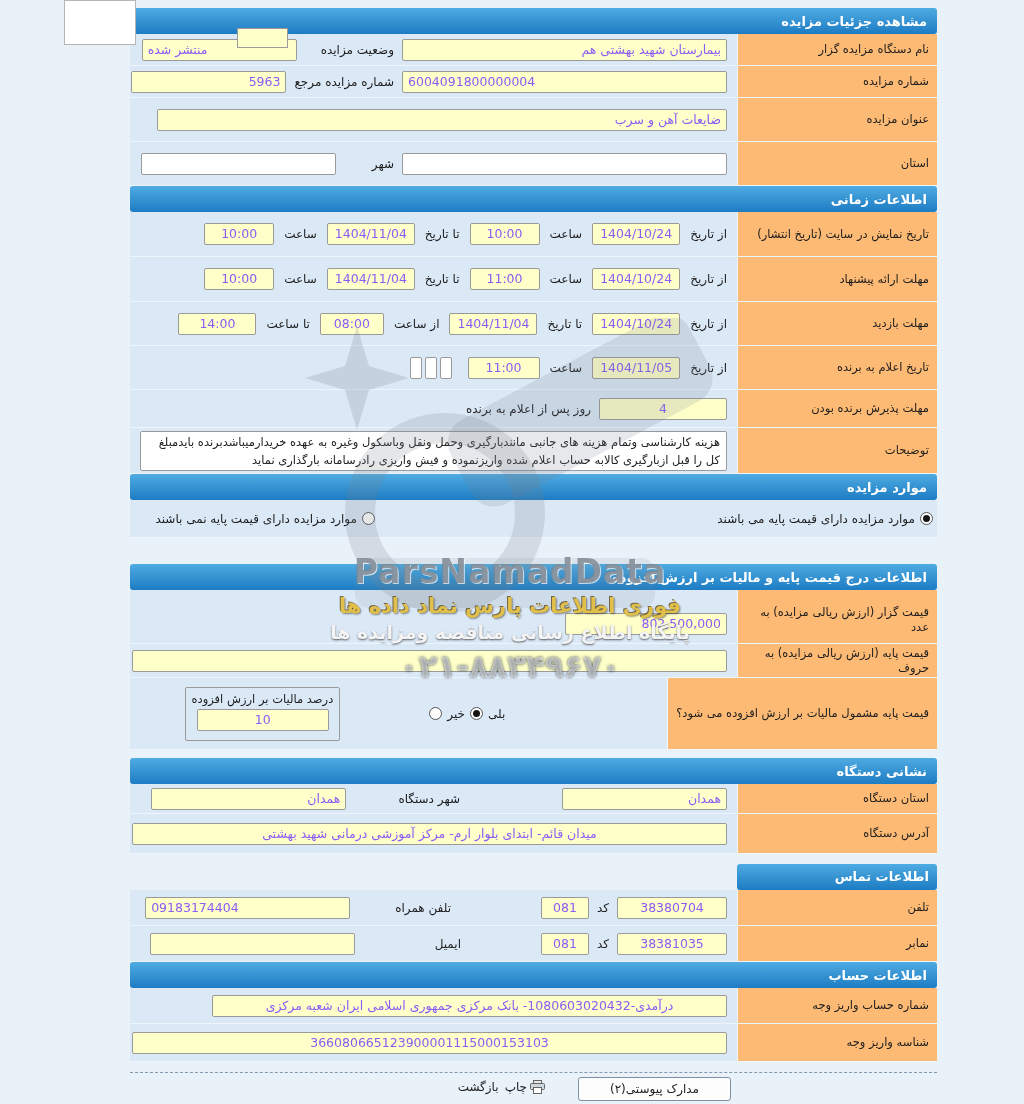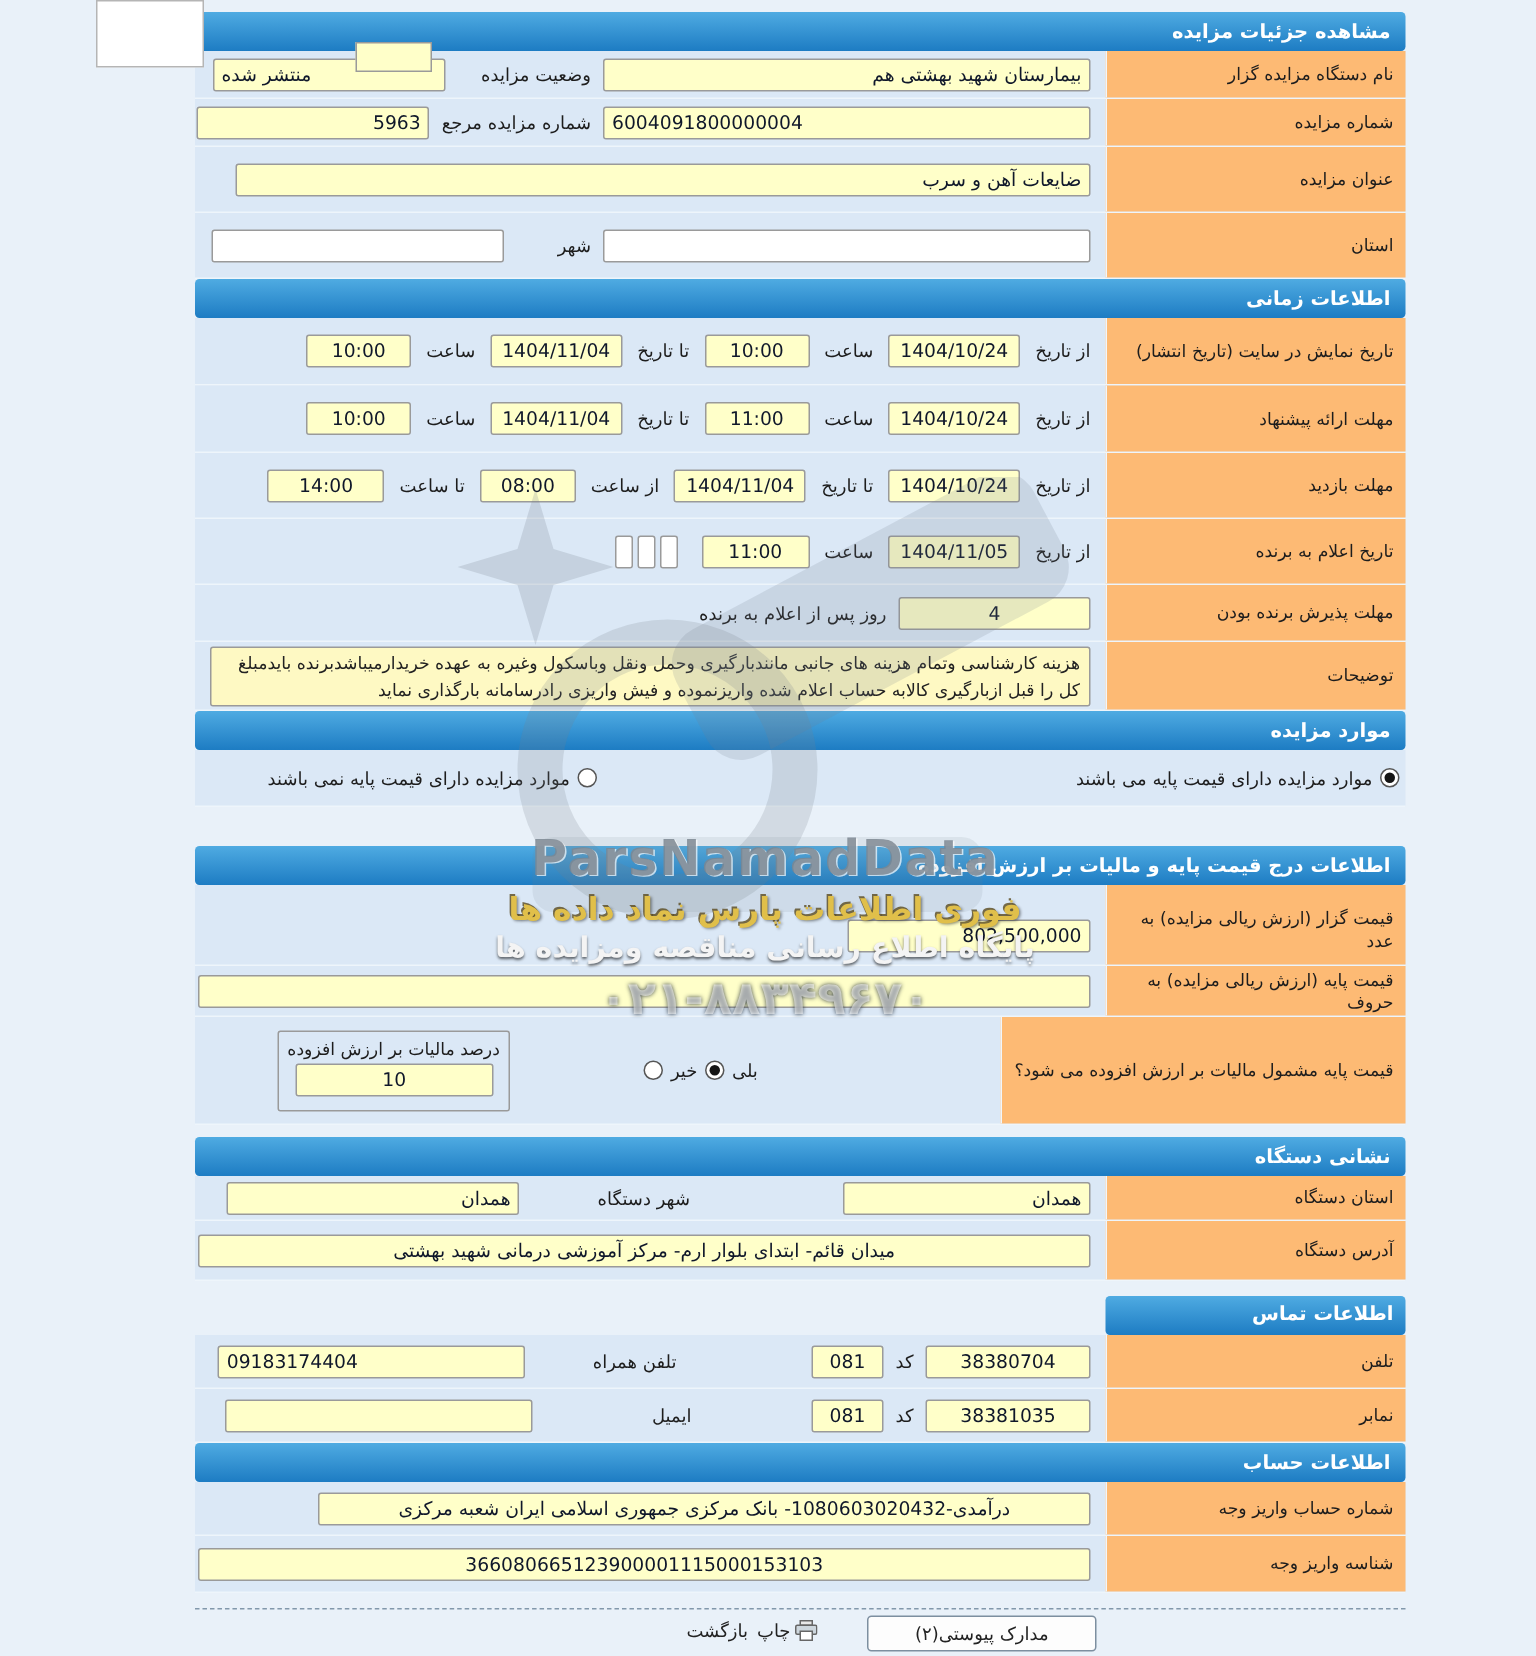--- a/index.html
+++ b/index.html
@@ -11,25 +11,25 @@
             font-size:13px; font-weight:bold; display:flex; align-items:center; padding:0 10px; }
   .row { display:flex; background:#dbe8f6; border-bottom:1px solid #eef5fb; }
   .spacer { background:transparent; }
   .label-cell { flex:0 0 200px; background:#fdba74; border-left:1px solid #f0f6fc; display:flex; align-items:center;
                 padding:0 8px; font-size:11.5px; color:#1d1d1d; line-height:1.3; }
   .fields { flex:1 1 auto; min-width:0; position:relative; display:flex; align-items:center; gap:8px;
             padding:0 10px; font-size:12px; color:#1d1d1d; }
   .timerow { gap:10px; }
   .flabel { white-space:nowrap; flex-shrink:0; }
   .inp { flex-shrink:0; background:#ffffc9; border:1px solid #9a9a9a; border-radius:2px; height:22px; line-height:20px;
-         padding:0 5px; font-size:12.5px; color:#0f172a; overflow:hidden; white-space:nowrap; text-align:right; }
+         padding:0 5px; font-size:12.5px; color:#8b5cf6; overflow:hidden; white-space:nowrap; text-align:right; }
   .inp.white { background:#ffffff; }
   .ta-l { text-align:left; direction:ltr; }
   .ta-c { text-align:center; direction:ltr; }
-  .notes-area { width:595px; height:40px; background:#fef9c3; border:1px solid #9a9a9a; border-radius:2px;
+  .notes-area { width:595px; height:40px; background:#ffffff; border:1px solid #9a9a9a; border-radius:2px;
                 font-size:11.5px; line-height:18px; padding:1px 6px; color:#222; overflow:hidden; text-align:right; }
   .minibox { width:12px; height:22px; background:#fff; border:1px solid #9a9a9a; border-radius:2px; flex-shrink:0; }
   .miniboxes { display:flex; gap:3px; margin-right:6px; }
   .radio { width:13px; height:13px; border:1px solid #555; border-radius:50%; background:#fff; flex-shrink:0;
            display:inline-block; position:relative; }
   .radio.on::after { content:""; position:absolute; inset:2px; border-radius:50%; background:#151515; }
   .rgroup { position:absolute; top:50%; transform:translateY(-50%); display:flex; align-items:center; gap:5px; font-size:12px; white-space:nowrap; }
   .nopad { padding:0; }
   .vat-box { position:absolute; right:327px; top:50%; transform:translateY(-50%); width:155px; border:1px solid #9a9a9a;
              border-radius:2px; padding:4px 6px 6px; text-align:center; }
@@ -208,21 +208,21 @@
     <div class="secbar">
       <span>موارد مزایده</span>
     </div>
 
     <div class="row h38">
       <div class="fields nopad">
         <div class="rgroup" style="right:4px;">
           <span class="radio on"></span>
           <span class="flabel">موارد مزایده دارای قیمت پایه می باشند</span>
         </div>
-        <div class="rgroup" style="right:539px;">
+        <div class="rgroup" style="right:562px;">
           <span class="radio"></span>
           <span class="flabel">موارد مزایده دارای قیمت پایه نمی باشند</span>
         </div>
       </div>
     </div>
 
     <div class="spacer h26"></div>
 
     <div class="secbar">
       <span>اطلاعات درج قیمت پایه و مالیات بر ارزش افزوده</span>

